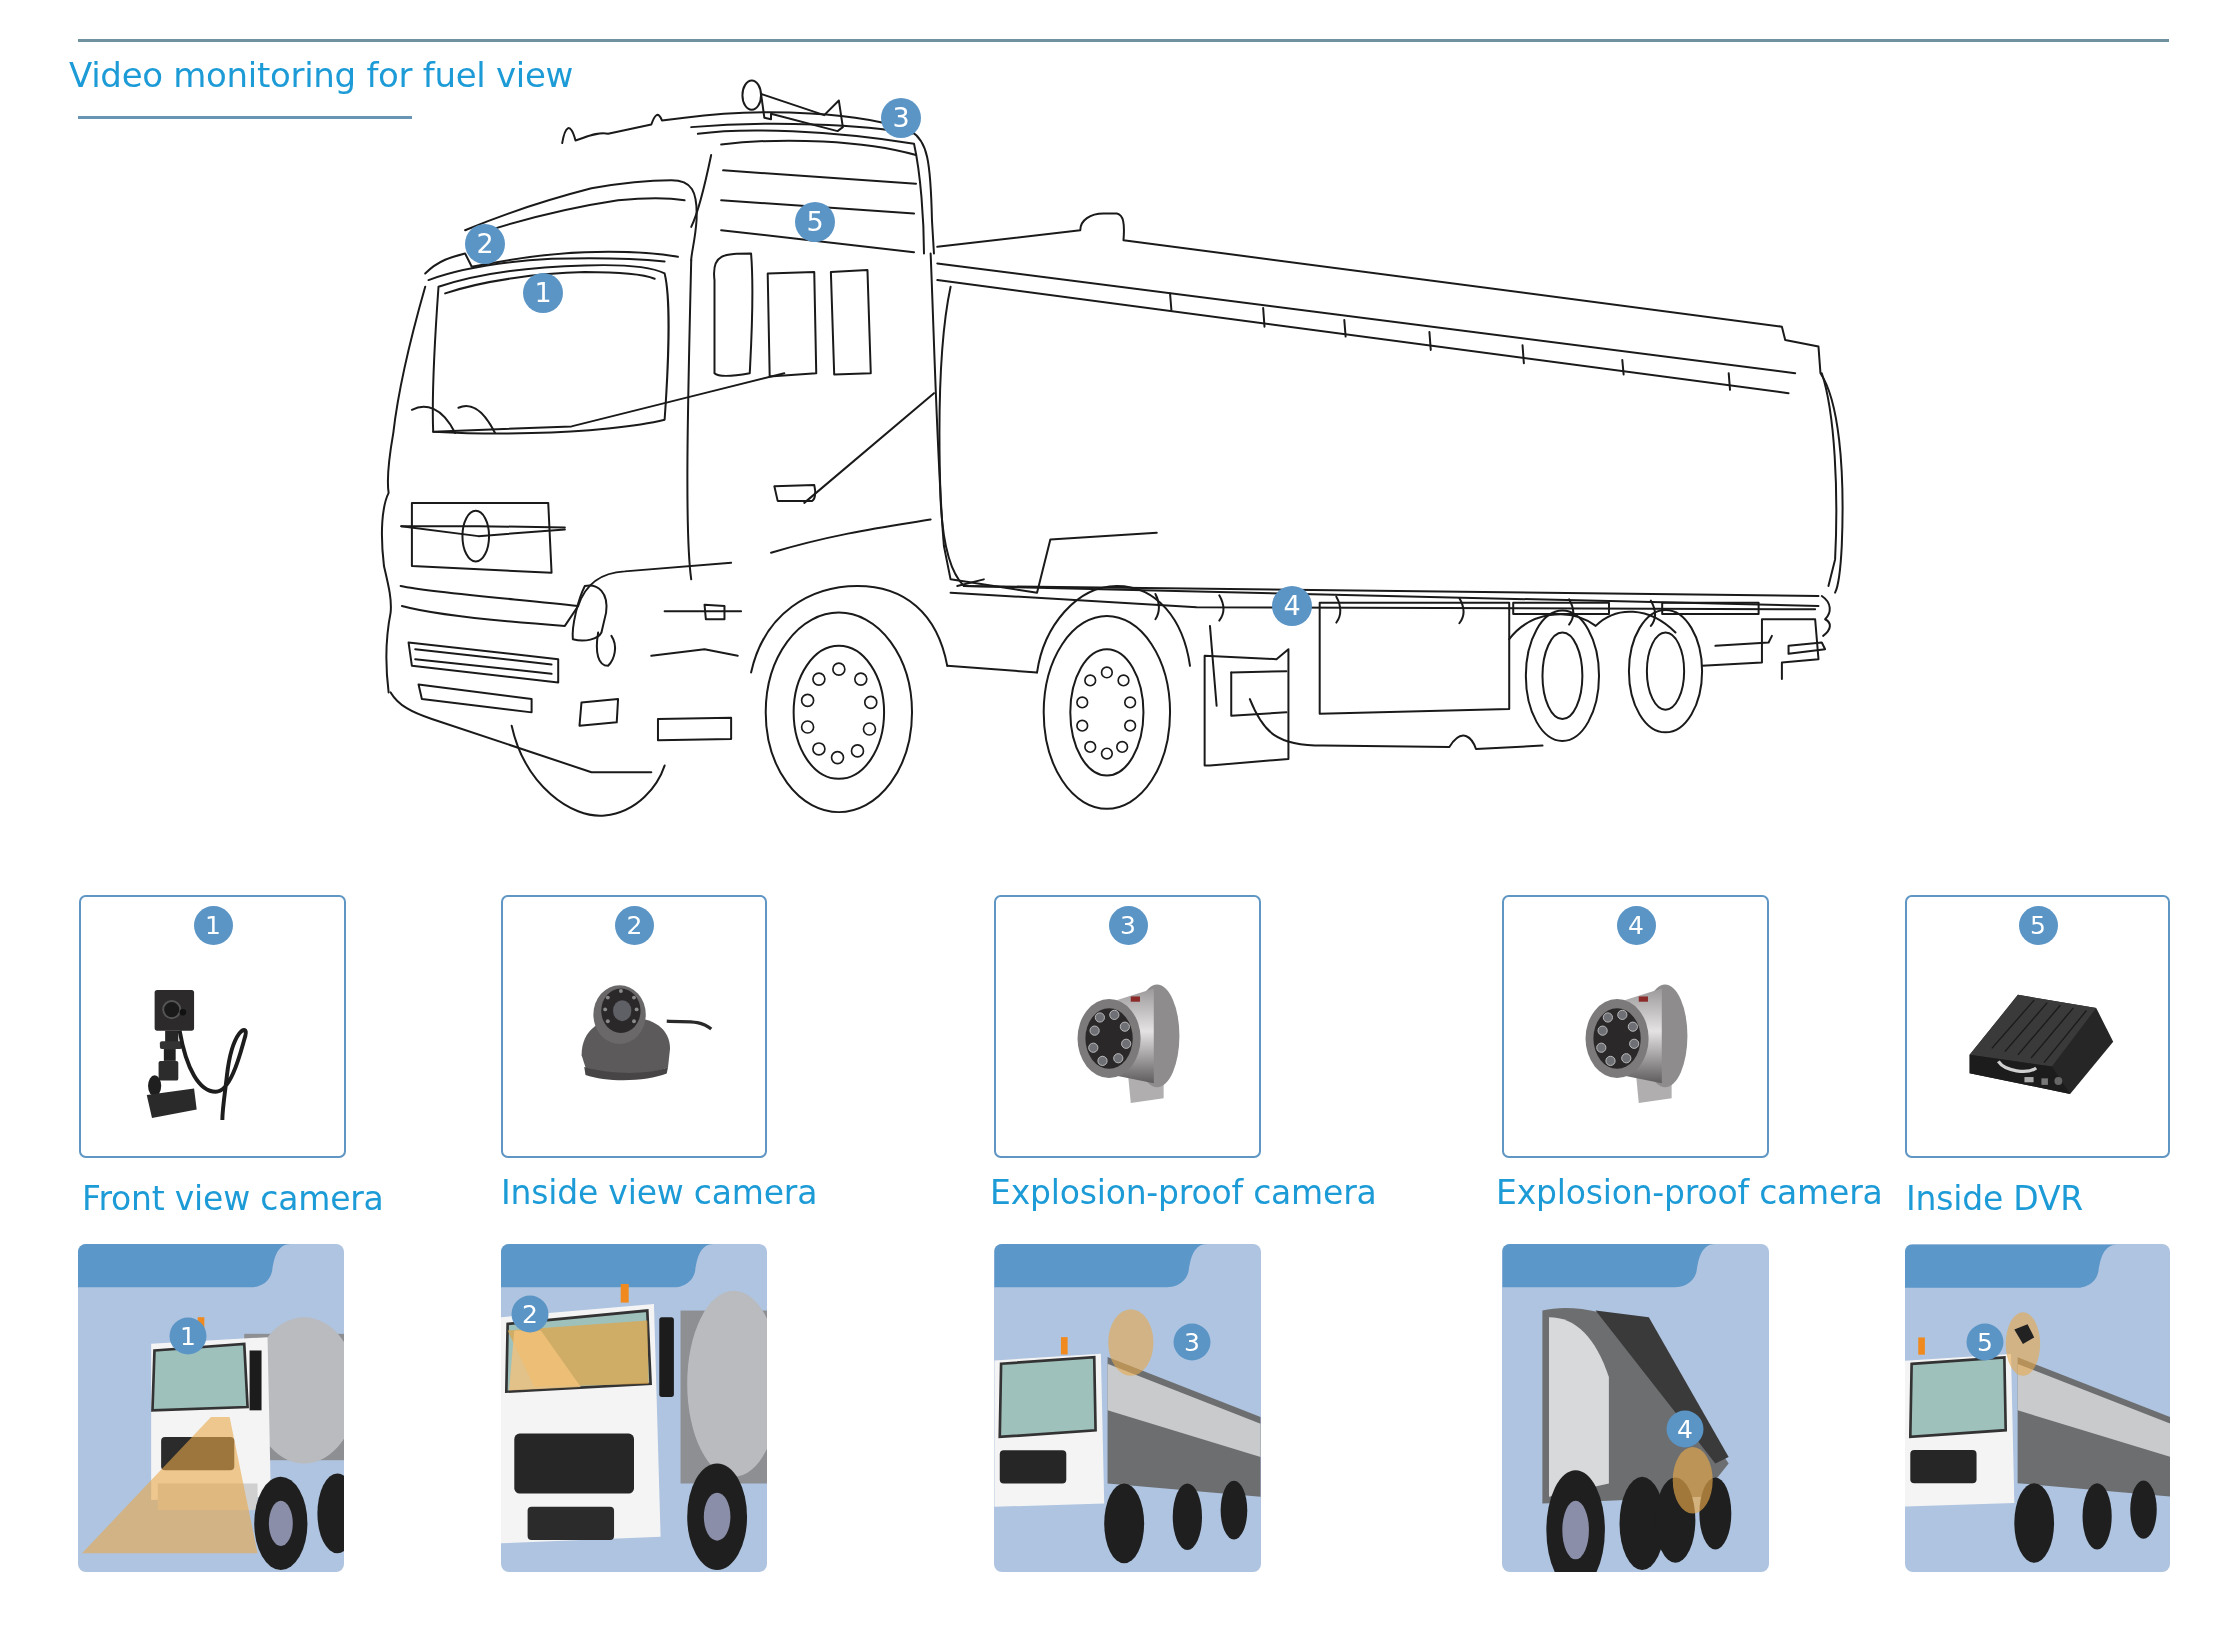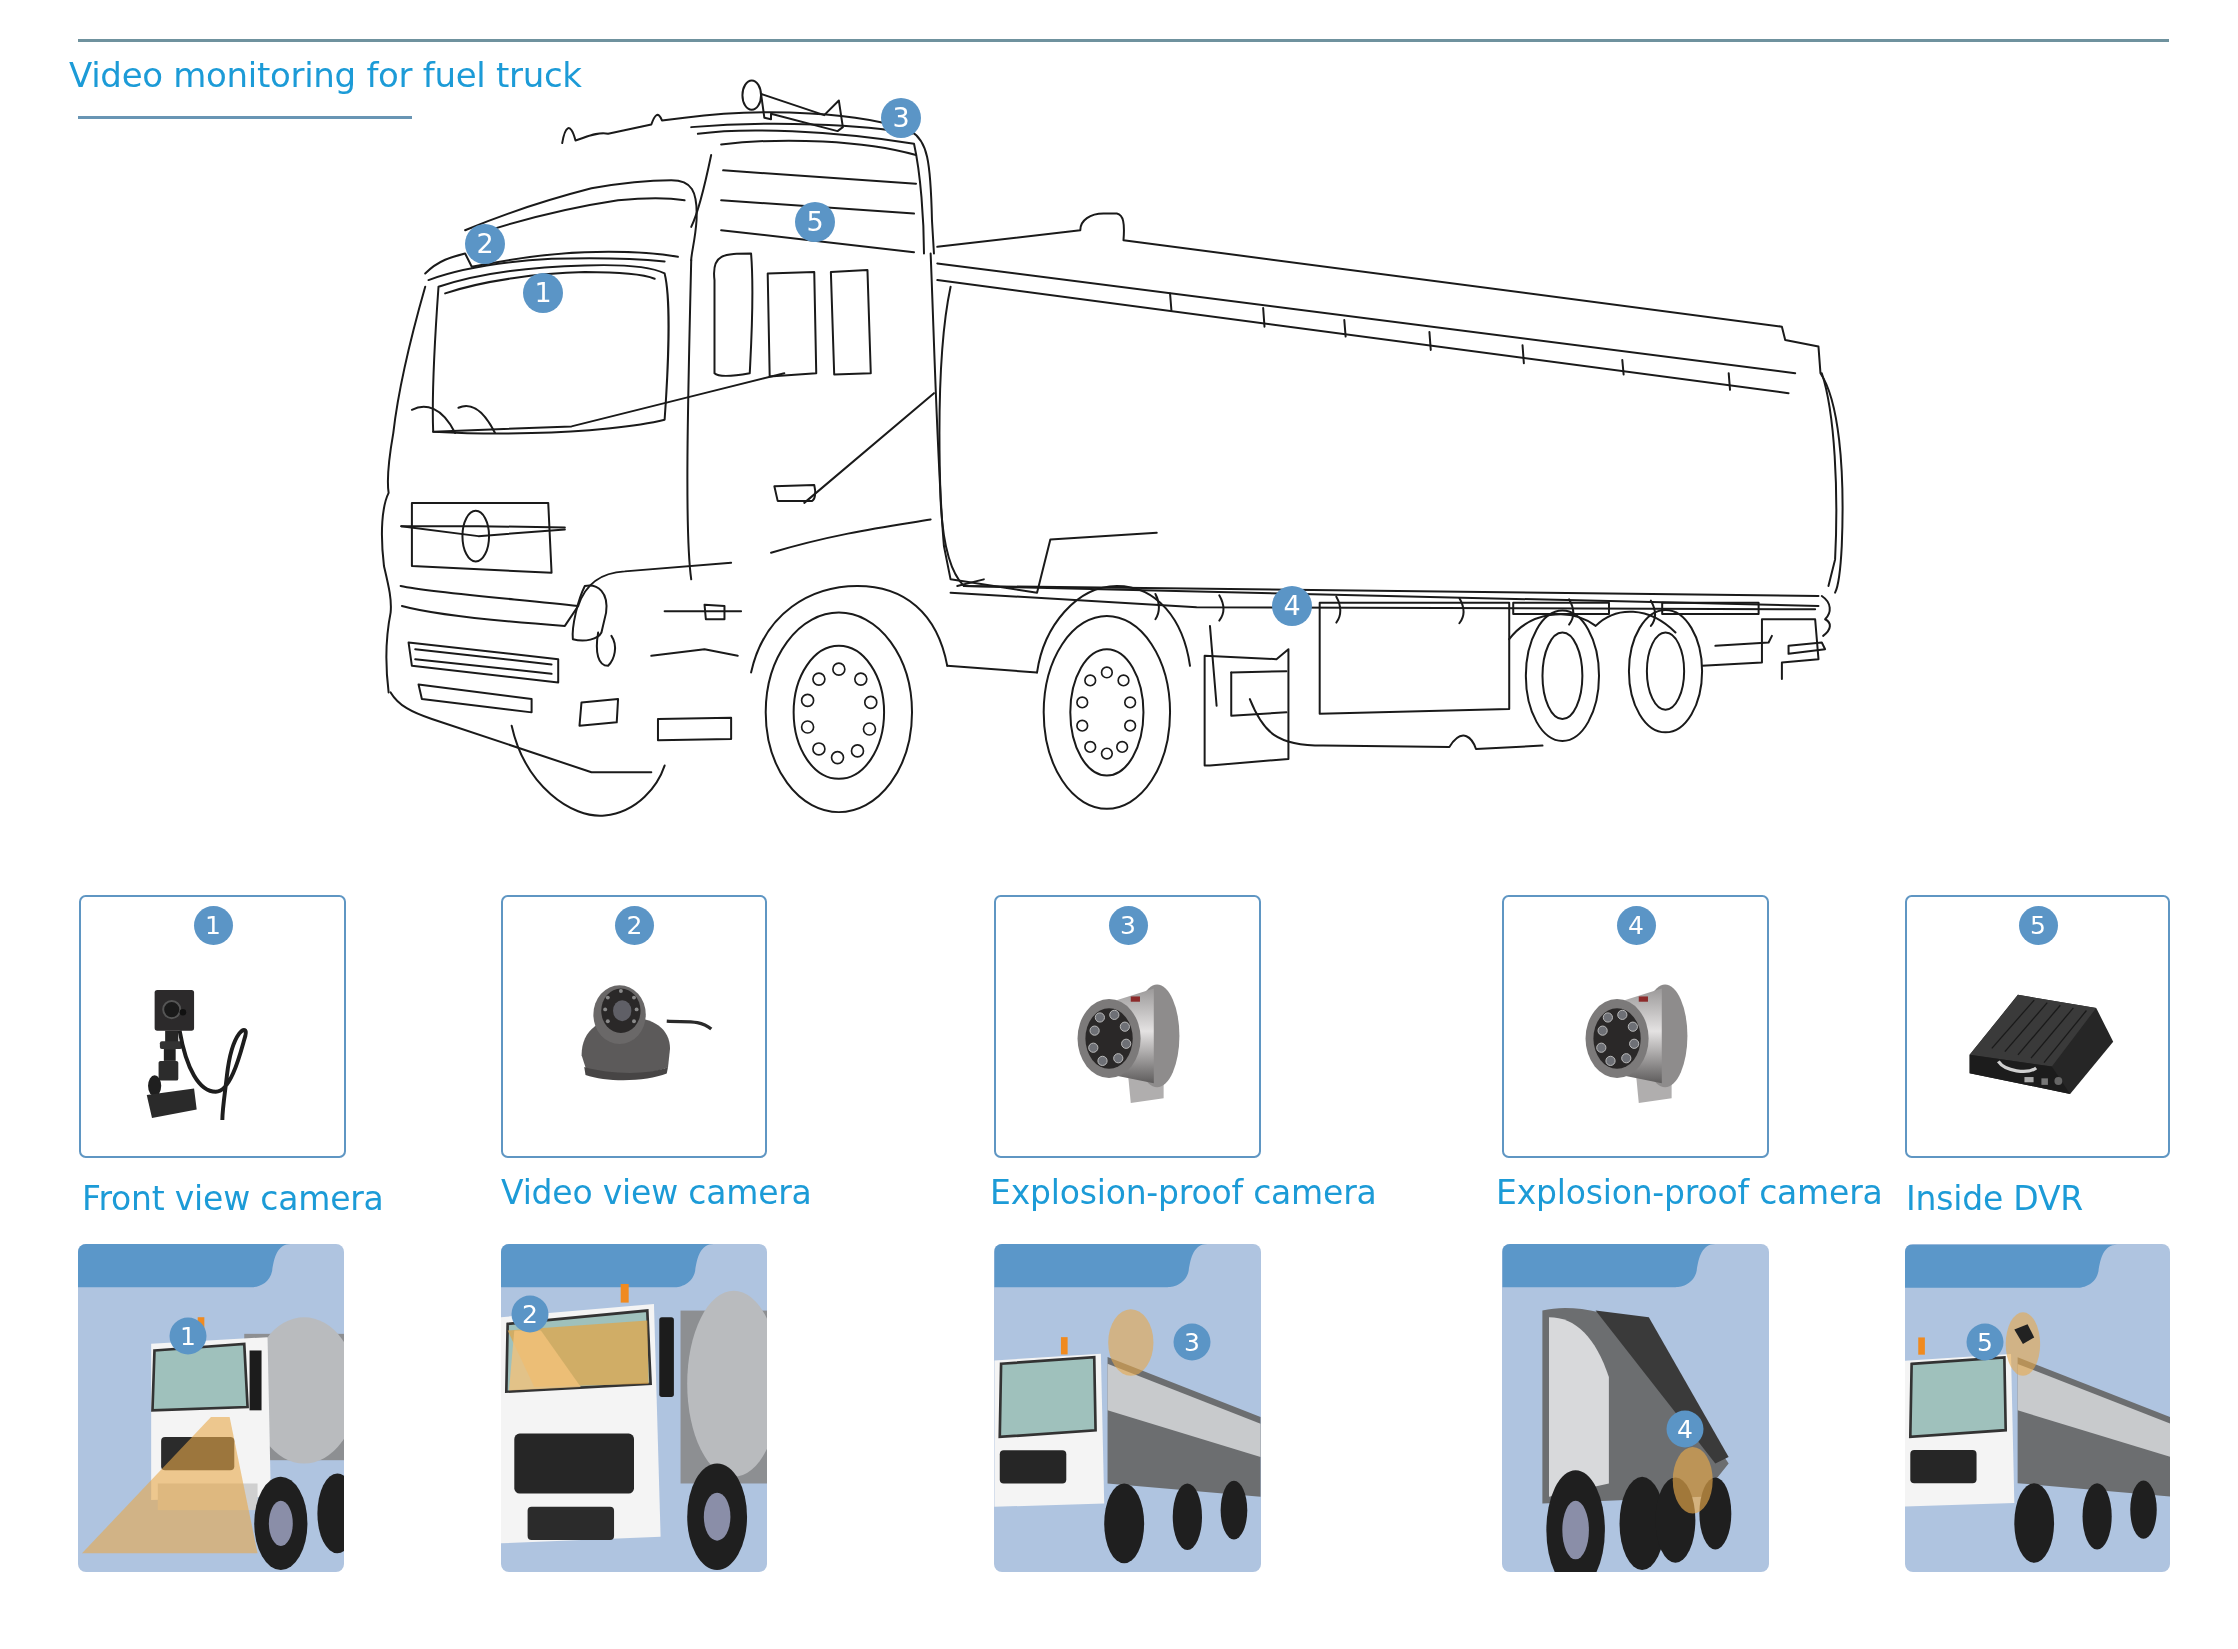--- a/index.html
+++ b/index.html
@@ -23,21 +23,21 @@
 
   .scene { position:absolute; top:1244px; height:328px; border-radius:8px; background:#afc4e0; overflow:hidden; }
   .scene svg.illus { position:absolute; left:0; top:0; width:100%; height:100%; }
   .scene .badge { position:absolute; width:37px; height:37px; border-radius:50%; background:#5b95c6; color:#fff;
           font-size:25px; line-height:37px; text-align:center; transform:translate(-50%,-50%); }
 </style>
 </head>
 <body>
 
 <div class="abs top-rule"></div>
-<div class="abs title">Video monitoring for fuel truck</div>
+<div class="abs title">Video monitoring for fuel view</div>
 <div class="abs title-underline"></div>
 
 <svg class="abs truck-svg" viewBox="560 100 2260 1160" fill="none" stroke="#1a1a1a" stroke-width="3" stroke-linecap="round" stroke-linejoin="round">
 
   <g>
     <ellipse cx="1131" cy="142" rx="14" ry="22"></ellipse>
     <path d="M1145 140 L1240 172 L1262 150 L1268 190 L1260 196 L1160 170 L1160 178 L1150 176 Z"></path>
   </g>
 
   <path d="M846 214 C850 190 858 180 866 210 C880 206 900 196 915 200 L980 186 C985 172 990 165 996 180 L1030 176 C1150 160 1300 168 1370 196 C1395 210 1400 240 1402 330 L1405 380"></path>
@@ -285,21 +285,21 @@
     </g>
     <path d="M96 150 L222 168 L250 210 L96 178 Z" fill="#1c1c1c"></path>
     <path d="M140 160 C150 175 185 180 198 170" stroke="#d0d0d0" stroke-width="5" fill="none"></path>
     <rect x="180" y="184" width="14" height="8" fill="#aaa"></rect>
     <rect x="206" y="186" width="10" height="10" fill="#777"></rect>
     <circle cx="232" cy="190" r="6" fill="#666"></circle>
   </svg>
 </div>
 
 <div class="label" style="left:82px">Front view camera</div>
-<div class="label" style="left:501px;top:1173px">Video view camera</div>
+<div class="label" style="left:501px;top:1173px">Inside view camera</div>
 <div class="label" style="left:990px;top:1173px">Explosion-proof camera</div>
 <div class="label" style="left:1496px;top:1173px">Explosion-proof camera</div>
 <div class="label" style="left:1906px">Inside DVR</div>
 
 <div class="scene" style="left:78px;width:266px">
   <svg class="illus" viewBox="0 0 400 493">
     <path d="M0 0 L320 0 C300 0 295 20 292 40 C288 60 270 65 260 65 L0 65 Z" fill="#5b97c9"></path>
 
     <rect x="250" y="135" width="150" height="190" fill="#8d8f92"></rect>
     <ellipse cx="340" cy="220" rx="80" ry="110" fill="#b9bbbe"></ellipse>

